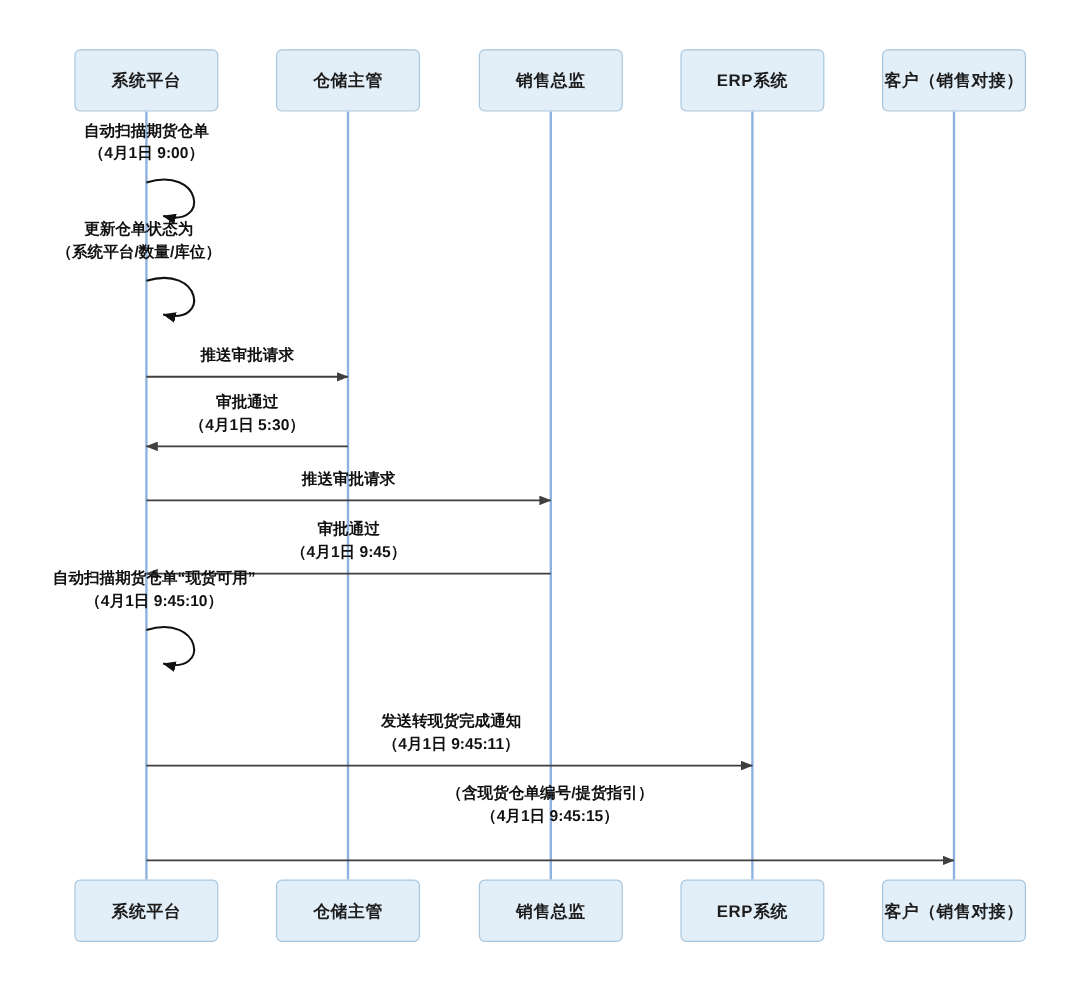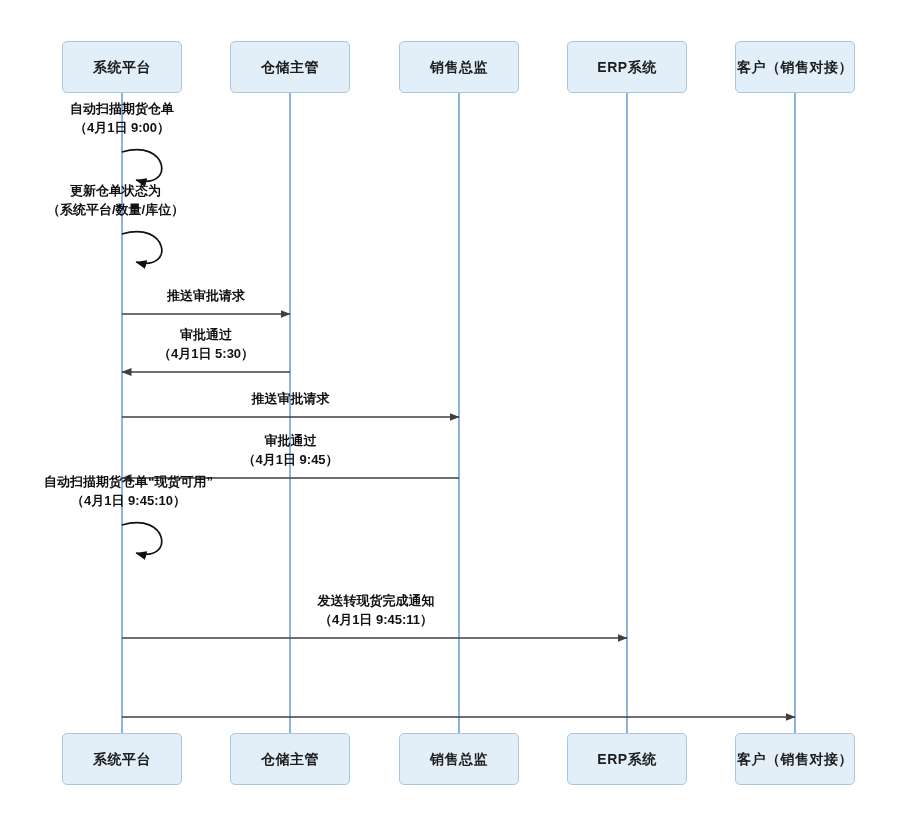--- a/index.html
+++ b/index.html
@@ -155,15 +155,17 @@
       </div>
       <div class="msg-label" style="top: 473px; left: 44px;">
         <span class="ln1">自动扫描期货仓单“现货可用”</span>
         <span class="ln2">（4月1日 9:45:10）</span>
       </div>
       <div class="msg-label" style="top: 592px; left: 317.5px;">
         <span class="ln1">发送转现货完成通知</span>
         <span class="ln2">（4月1日 9:45:11）</span>
       </div>
       <div class="msg-label" style="top: 652px; left: 372px;">
+        <span class="ln2">（含现货仓单编号/提货指引）</span>
+        <span class="ln3">（4月1日 9:45:15）</span>
       </div>
     </div>
 </div>
 
 </body></html>

